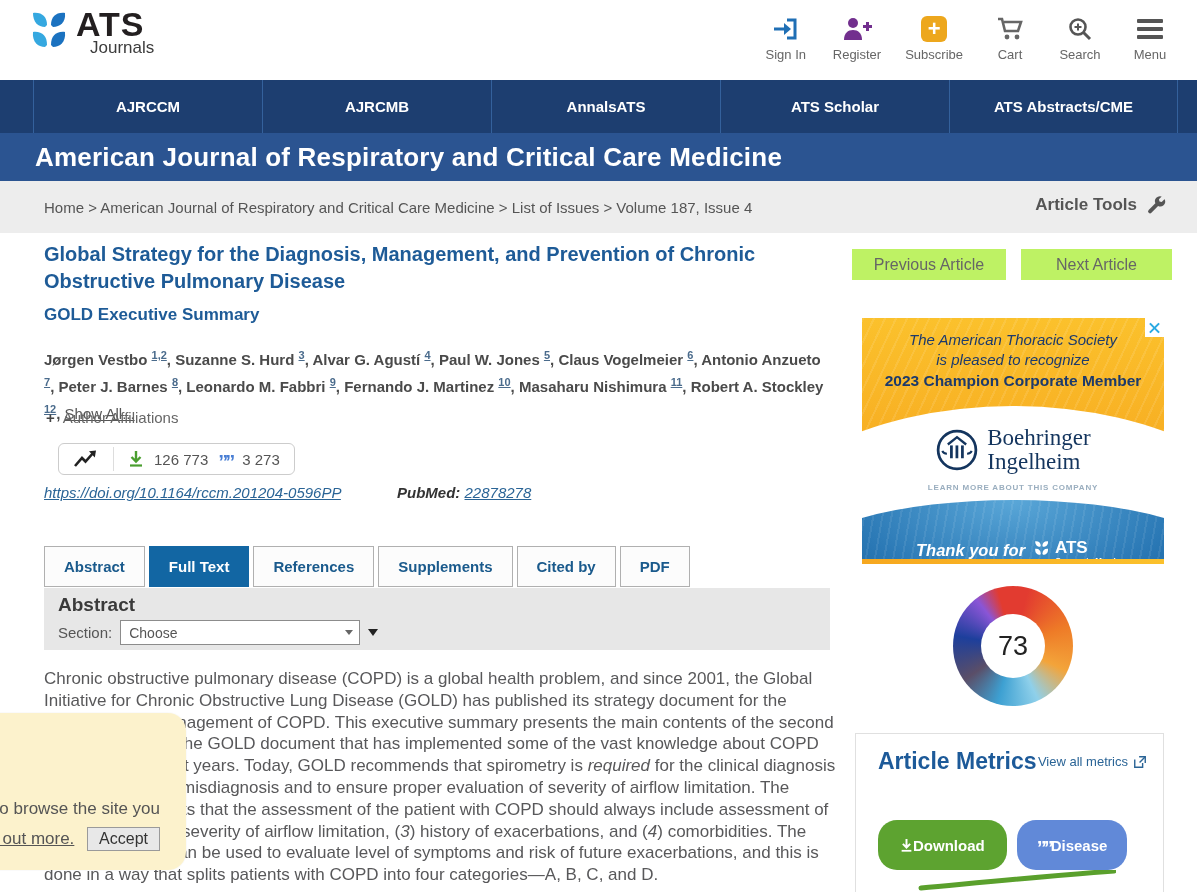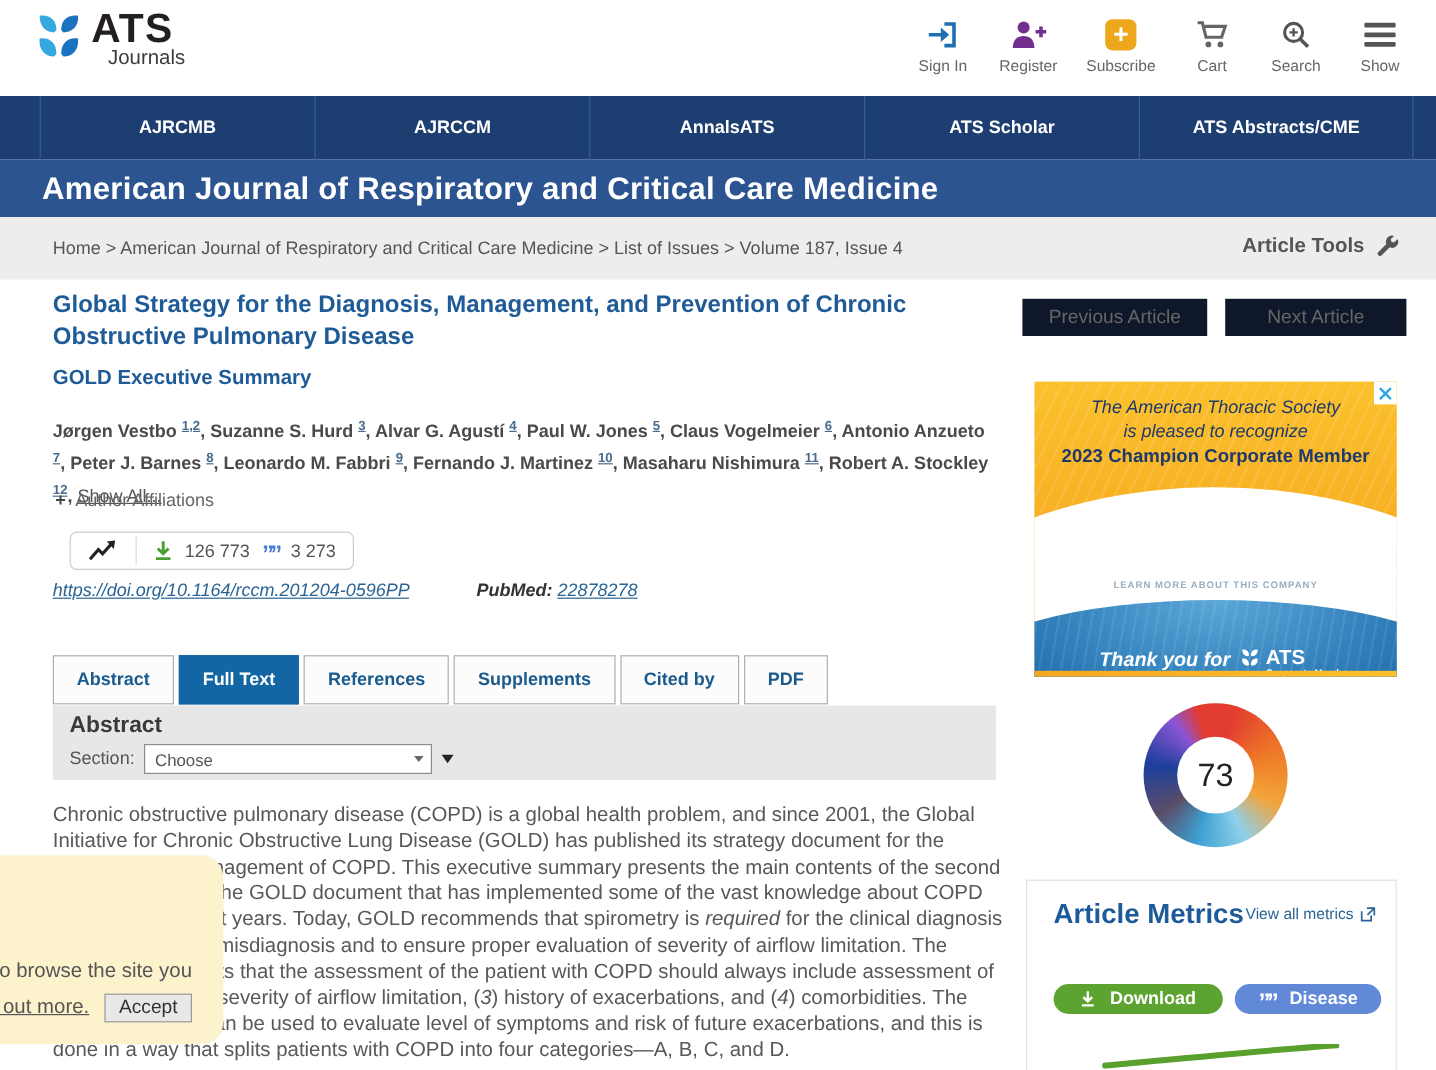--- a/index.html
+++ b/index.html
@@ -79,21 +79,21 @@
   .abstract-body { position:absolute; left:44px; top:668px; width:792px; font-size:17px; color:#58585a; line-height:21.8px; }
   
   .cookie { position:absolute; left:-132px; top:713px; width:318px; height:157px; background:#fcf2cc;
     border-radius:0 18px 18px 0; z-index:40; box-shadow:0 0 0 1px rgba(0,0,0,0.02); }
   .cookie-content { position:absolute; right:26px; bottom:16px; text-align:right; white-space:nowrap;
     font-size:17px; color:#555; line-height:30px; }
   .cookie-link { text-decoration:underline; cursor:pointer; }
   .accept-btn { display:inline-block; border:1px solid #9a9a9a; background:#e8e8e8; color:#333;
     font-size:16px; padding:2px 11px; margin-left:8px; cursor:pointer; font-family:"Liberation Sans", sans-serif; }
   
-  .prev-btn, .next-btn { position:absolute; top:249px; height:31px; background:#0f172a; color:#666;
+  .prev-btn, .next-btn { position:absolute; top:249px; height:31px; background:#bef264; color:#666;
     font-size:16px; display:flex; align-items:center; justify-content:center; cursor:pointer; border:none;
     font-family:"Liberation Sans", sans-serif; }
   .prev-btn { left:852px; width:154px; }
   .next-btn { left:1021px; width:151px; }
   
   .ad { position:absolute; left:862px; top:318px; width:302px; height:246px; overflow:hidden;
     background:linear-gradient(180deg,#fbc12c 0%,#f6a71f 70%); }
   .ad::before { content:""; position:absolute; inset:0;
     background:repeating-linear-gradient(115deg, rgba(255,255,255,0.10) 0 2px, transparent 2px 10px); }
   .ad-close { position:absolute; top:0; right:0; width:19px; height:19px; background:#fff; z-index:6;
@@ -126,21 +126,21 @@
       #3da0d2 195deg, #5a4e68 235deg, #1d3f9c 280deg, #8a55d6 322deg, #e23b30 345deg); }
   .altmetric-center { position:absolute; left:50%; top:50%; transform:translate(-50%,-50%);
     width:64px; height:64px; background:#fff; border-radius:50%; display:flex; align-items:center; justify-content:center;
     font-size:27px; color:#222; }
   
   .metrics-card { position:absolute; left:855px; top:733px; width:309px; height:160px; background:#fff;
     border:1px solid #e0e0e0; }
   .metrics-heading { position:absolute; left:22px; top:13px; font-size:23px; font-weight:bold; color:#1d5a99; line-height:28px; }
   .view-all { position:absolute; right:16px; top:20px; font-size:13px; color:#2a6496; display:flex; align-items:center; gap:5px; cursor:pointer; }
   .pill-row { position:absolute; left:22px; top:86px; display:flex; gap:10px; }
-  .pill { height:25px; border-radius:19px; display:flex; align-items:center; justify-content:center; gap:12px;
+  .pill { height:50px; border-radius:19px; display:flex; align-items:center; justify-content:center; gap:0;
     color:#fff; font-size:15px; font-weight:bold; border:none; cursor:pointer; font-family:"Liberation Sans", sans-serif; }
   .pill.download { background:#5da330; padding:0 22px; }
   .pill.citation { background:#6189d8; padding:0 20px; }
   .mini-chart { position:absolute; left:60px; bottom:0; }
 </style>
 </head>
 <body>
 
 <div class="header">
   <div class="logo">
@@ -205,29 +205,29 @@
       <span class="lbl">Search</span>
     </div>
     <div class="action">
       <span class="ico">
           <span class="menu-bars">
             <i></i>
             <i></i>
             <i></i>
           </span>
         </span>
-      <span class="lbl">Show</span>
+      <span class="lbl">Menu</span>
     </div>
   </div>
 </div>
 
 <div class="navbar">
   <div class="nav-items">
+    <div class="nav-item">AJRCCM</div>
     <div class="nav-item">AJRCMB</div>
-    <div class="nav-item">AJRCCM</div>
     <div class="nav-item">AnnalsATS</div>
     <div class="nav-item">ATS Scholar</div>
     <div class="nav-item">ATS Abstracts/CME</div>
   </div>
 </div>
 
 <div class="journal-banner">
   <h1>American Journal of Respiratory and Critical Care Medicine</h1>
 </div>
 
@@ -311,20 +311,34 @@
   <div class="ad-close">
       <i></i>
       <b></b>
     </div>
   <div class="ad-top">
     <div class="it">The American Thoracic Society</div>
     <div class="it">is pleased to recognize</div>
     <div class="bd">2023 Champion Corporate Member</div>
   </div>
   <div class="ad-white"></div>
+  <div class="ad-bi">
+    <svg width="44" height="44" viewBox="0 0 24 24">
+      <circle cx="12" cy="12" r="10.3" fill="none" stroke="#14355e" stroke-width="1.5"></circle>
+      <path d="M7 9 L12 5 L17 9" fill="none" stroke="#14355e" stroke-width="1.3"></path>
+      <rect x="8.2" y="9.5" width="1.5" height="7" fill="#14355e"></rect>
+      <rect x="11.2" y="9.5" width="1.5" height="7" fill="#14355e"></rect>
+      <rect x="14.2" y="9.5" width="1.5" height="7" fill="#14355e"></rect>
+      <path d="M6.5 14 q-2 0 -2.5 -1.5 M17.5 14 q2 0 2.5 -1.5" fill="none" stroke="#14355e" stroke-width="1.1"></path>
+    </svg>
+    <div class="bi-text">
+      <div>Boehringer</div>
+      <div>Ingelheim</div>
+    </div>
+  </div>
   <div class="ad-learn">LEARN MORE ABOUT THIS COMPANY</div>
   <div class="ad-blue"></div>
   <div class="ad-thanks">
     <div>Thank you for</div>
     <div>your support.</div>
   </div>
   <div class="ad-atslogo">
     <svg width="16" height="16" viewBox="0 0 40 40">
       <path fill="#fff" d="M15 17 C8 17 3 12 3 3 C12 2 17 7 17 15 Z"></path>
       <path fill="#fff" d="M15 37 C8 37 2 32 3 22 C12 21 17 26 17 35 Z"></path>

